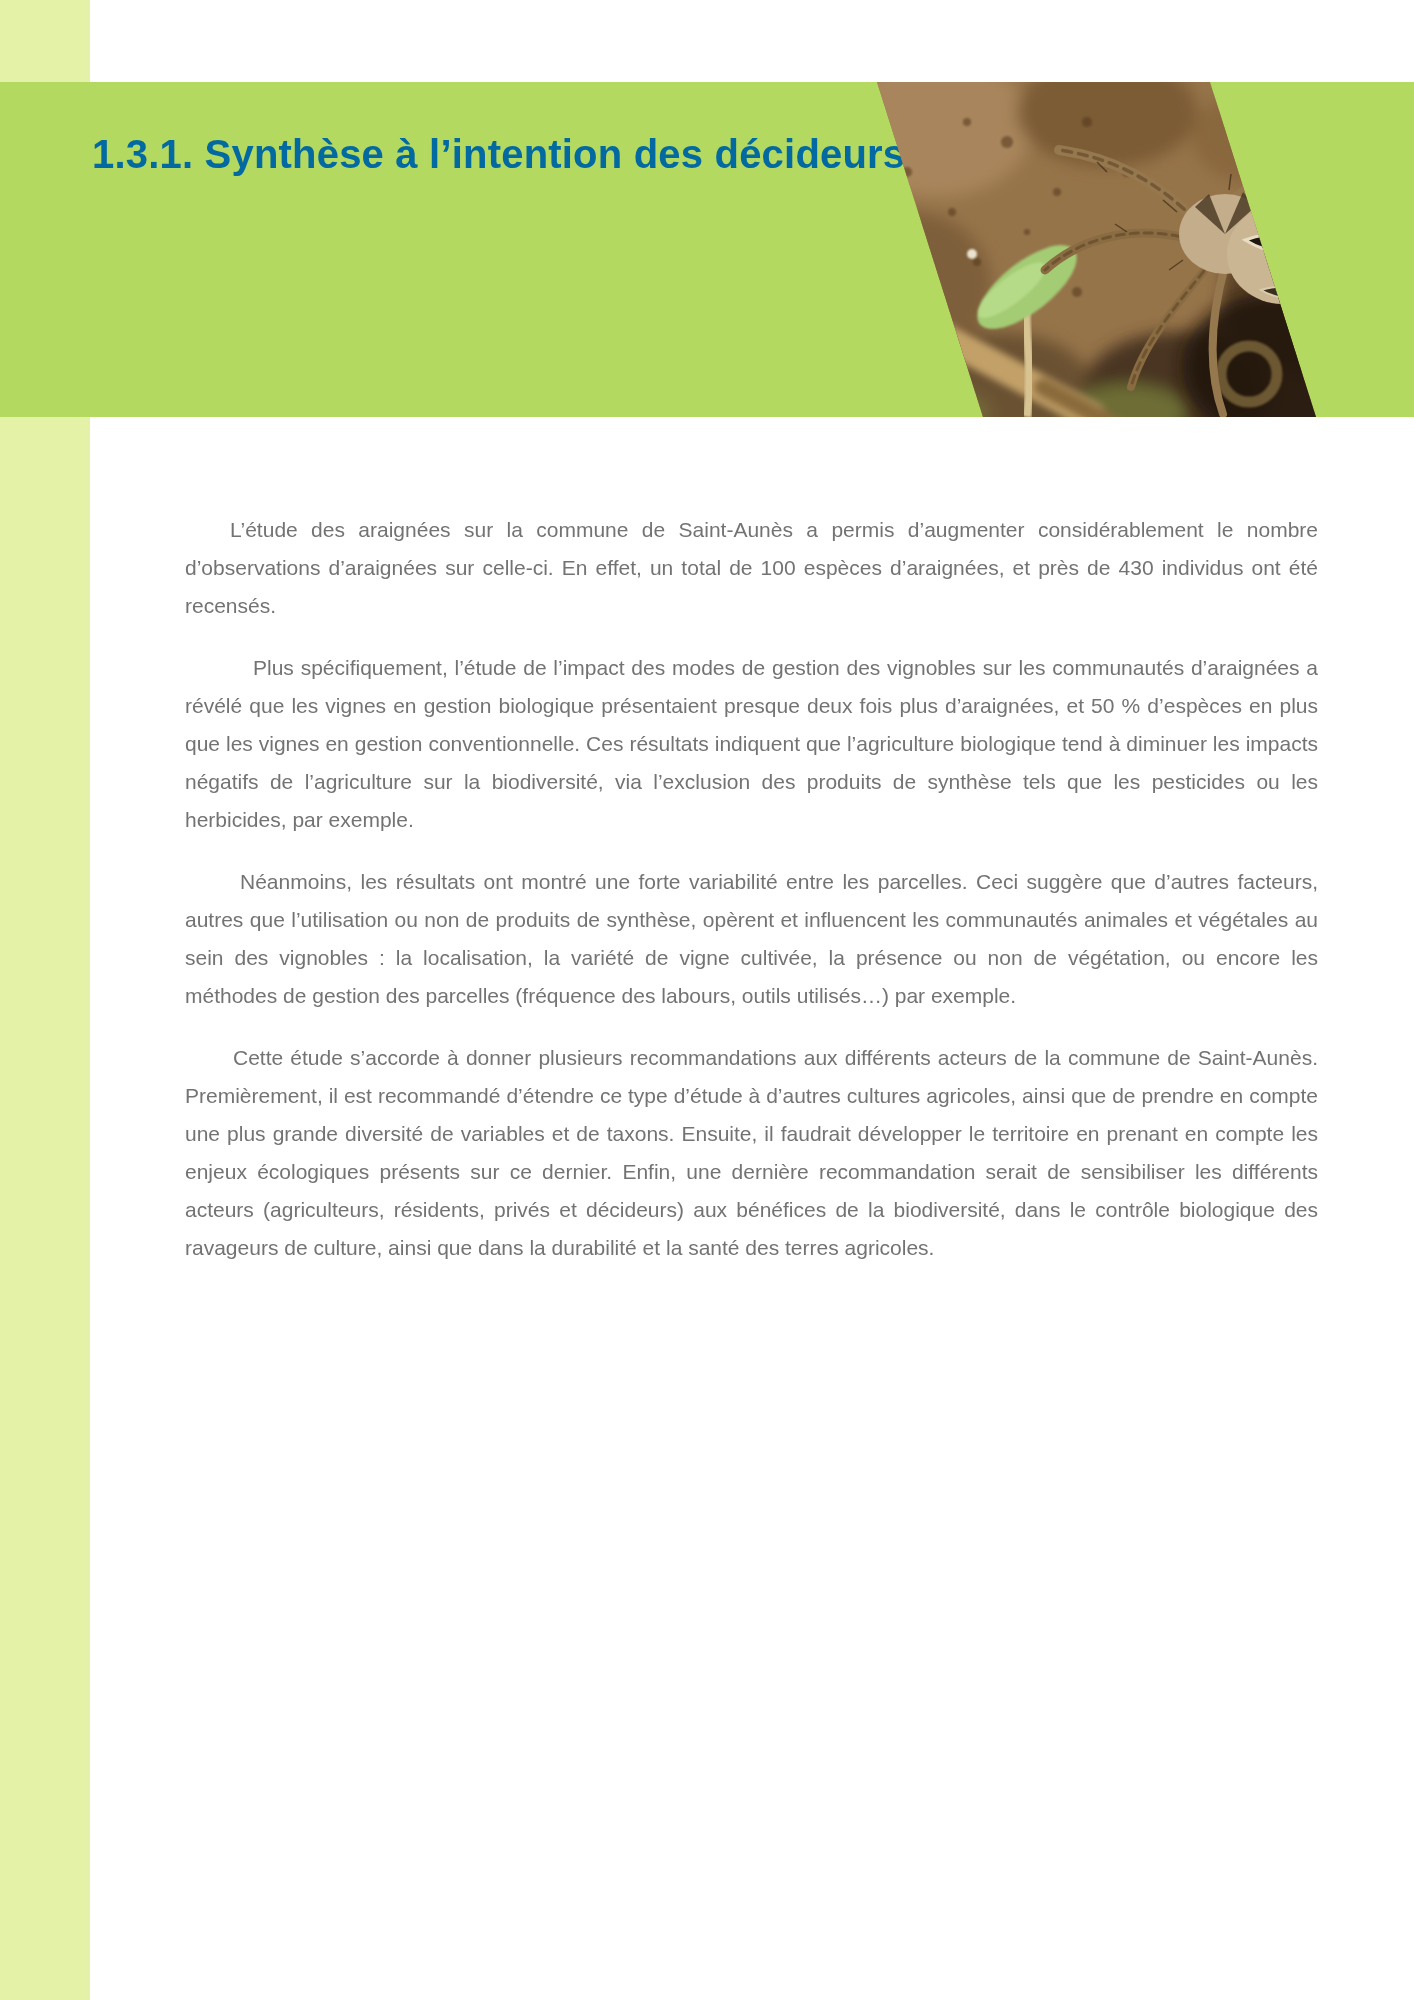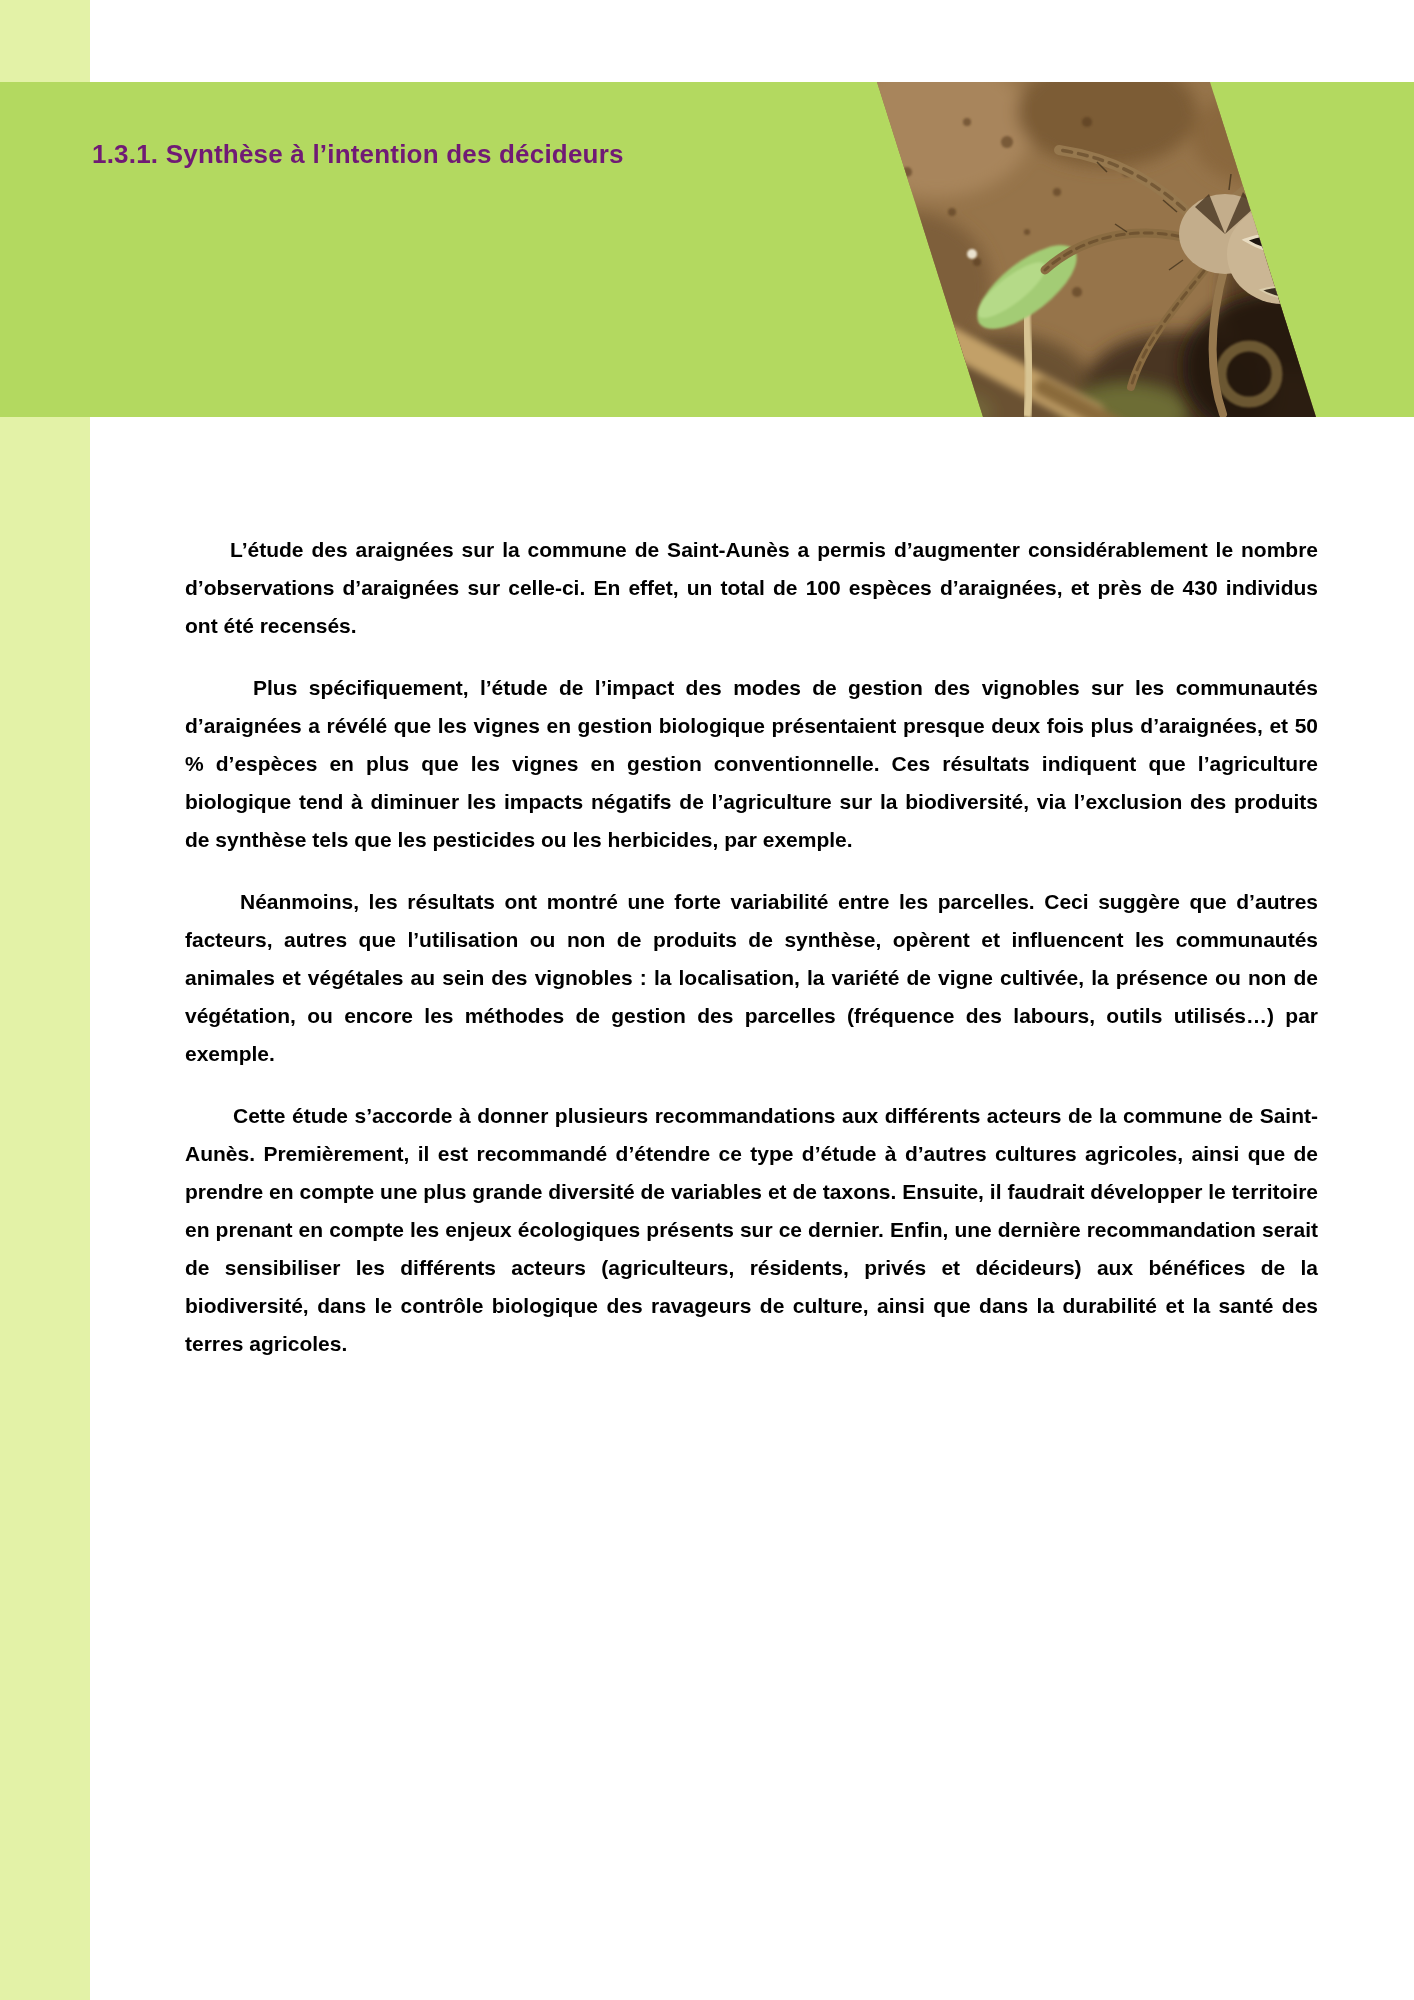--- a/index.html
+++ b/index.html
@@ -18,45 +18,44 @@
   }
   
   .band{
     position:absolute;left:0;top:82px;
     width:1414px;height:335px;
     background:#b3d960;
   }
   .band h1{
     margin:0;
     padding:55px 8px 0 92px;
-    font-size:26px;line-height:34px;
+    font-size:40px;line-height:34px;
     font-weight:700;
-    color:#701a75;
+    color:#0369a1;
     letter-spacing:0.2px;
   }
   .band h2{
     margin:42px 0 0 92px;
     width:800px;
     font-size:34px;line-height:49px;
     font-weight:700;
     color:#4a9e68;
   }
   
   .photo{
     position:absolute;left:877px;top:0;
     width:439px;height:335px;
     clip-path:polygon(0% 0%, 75.85% 0%, 100% 100%, 24.15% 100%);
   }
   .photo svg{display:block;}
   
   .content{
-    position:absolute;left:185px;top:531px;
+    position:absolute;left:185px;top:511px;
     width:1133px;
-    color:#000000;
-    font-weight:bold;
+    color:#737373;
   }
   .content p{
     margin:0 0 24px 0;
     font-size:21px;line-height:38px;
     text-align:justify;
   }
   .ind-a{text-indent:45px;}
   .ind-b{text-indent:68px;}
   .ind-c{text-indent:55px;}
   .ind-d{text-indent:48px;}

